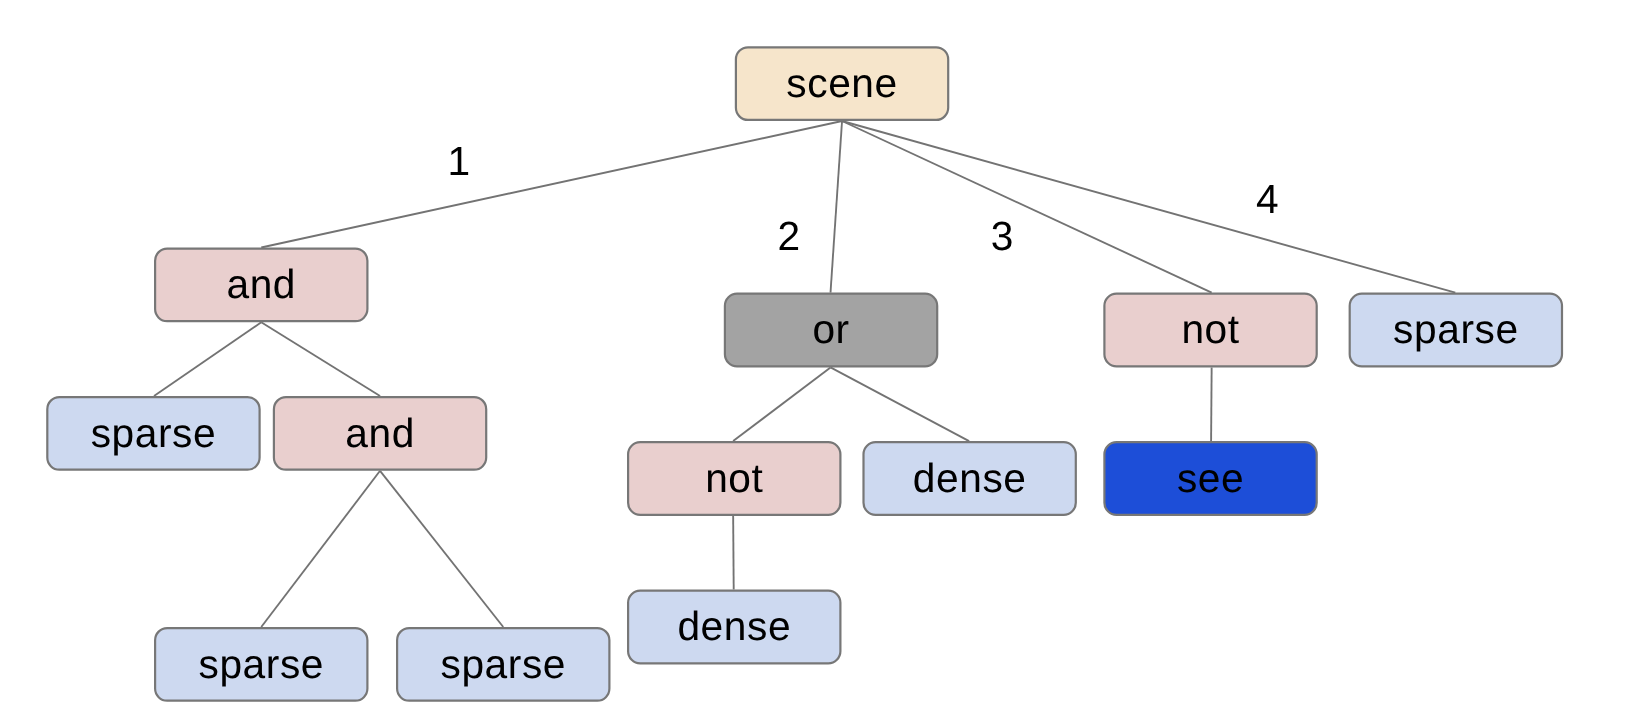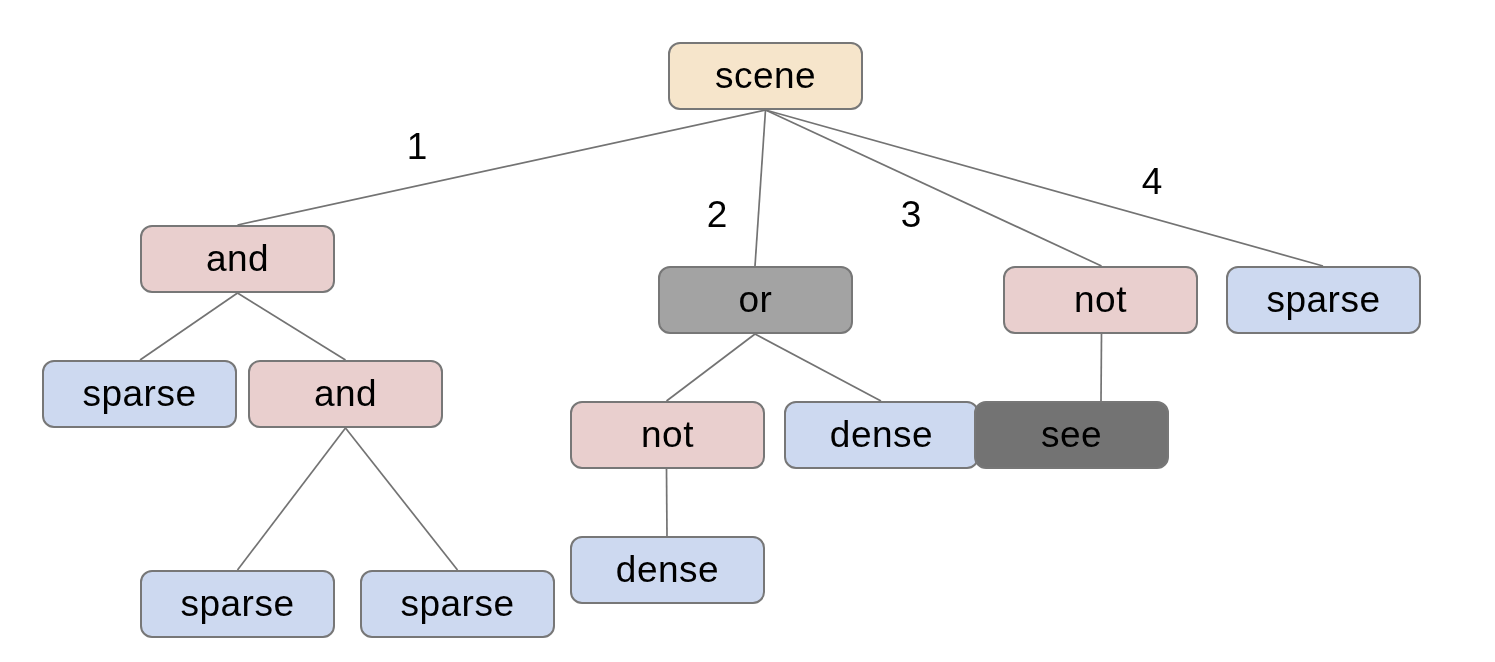--- a/index.html
+++ b/index.html
@@ -88,21 +88,21 @@
   <div class="node" style="left: 1226px; top: 266px; background: rgb(205, 217, 240);">sparse</div>
 
   <div class="node" style="left: 42px; top: 360px; background: rgb(205, 217, 240);">sparse</div>
 
   <div class="node" style="left: 248px; top: 360px; background: rgb(233, 207, 206);">and</div>
 
   <div class="node" style="left: 570px; top: 401px; background: rgb(233, 207, 206);">not</div>
 
   <div class="node" style="left: 784px; top: 401px; background: rgb(205, 217, 240);">dense</div>
 
-  <div class="node" style="left: 974px; top: 401px; background: #737373;">see</div>
+  <div class="node" style="left: 1003px; top: 401px; background: #1d4ed8;">see</div>
 
   <div class="node" style="left: 570px; top: 536px; background: rgb(205, 217, 240);">dense</div>
 
   <div class="node" style="left: 140px; top: 570px; background: rgb(205, 217, 240);">sparse</div>
 
   <div class="node" style="left: 360px; top: 570px; background: rgb(205, 217, 240);">sparse</div>
 
 </div>
 
 </body></html>

